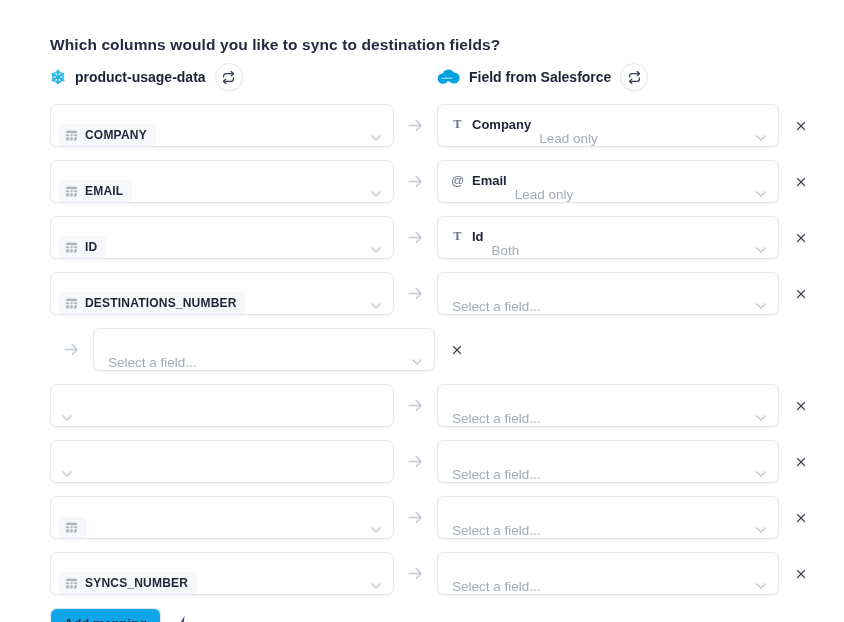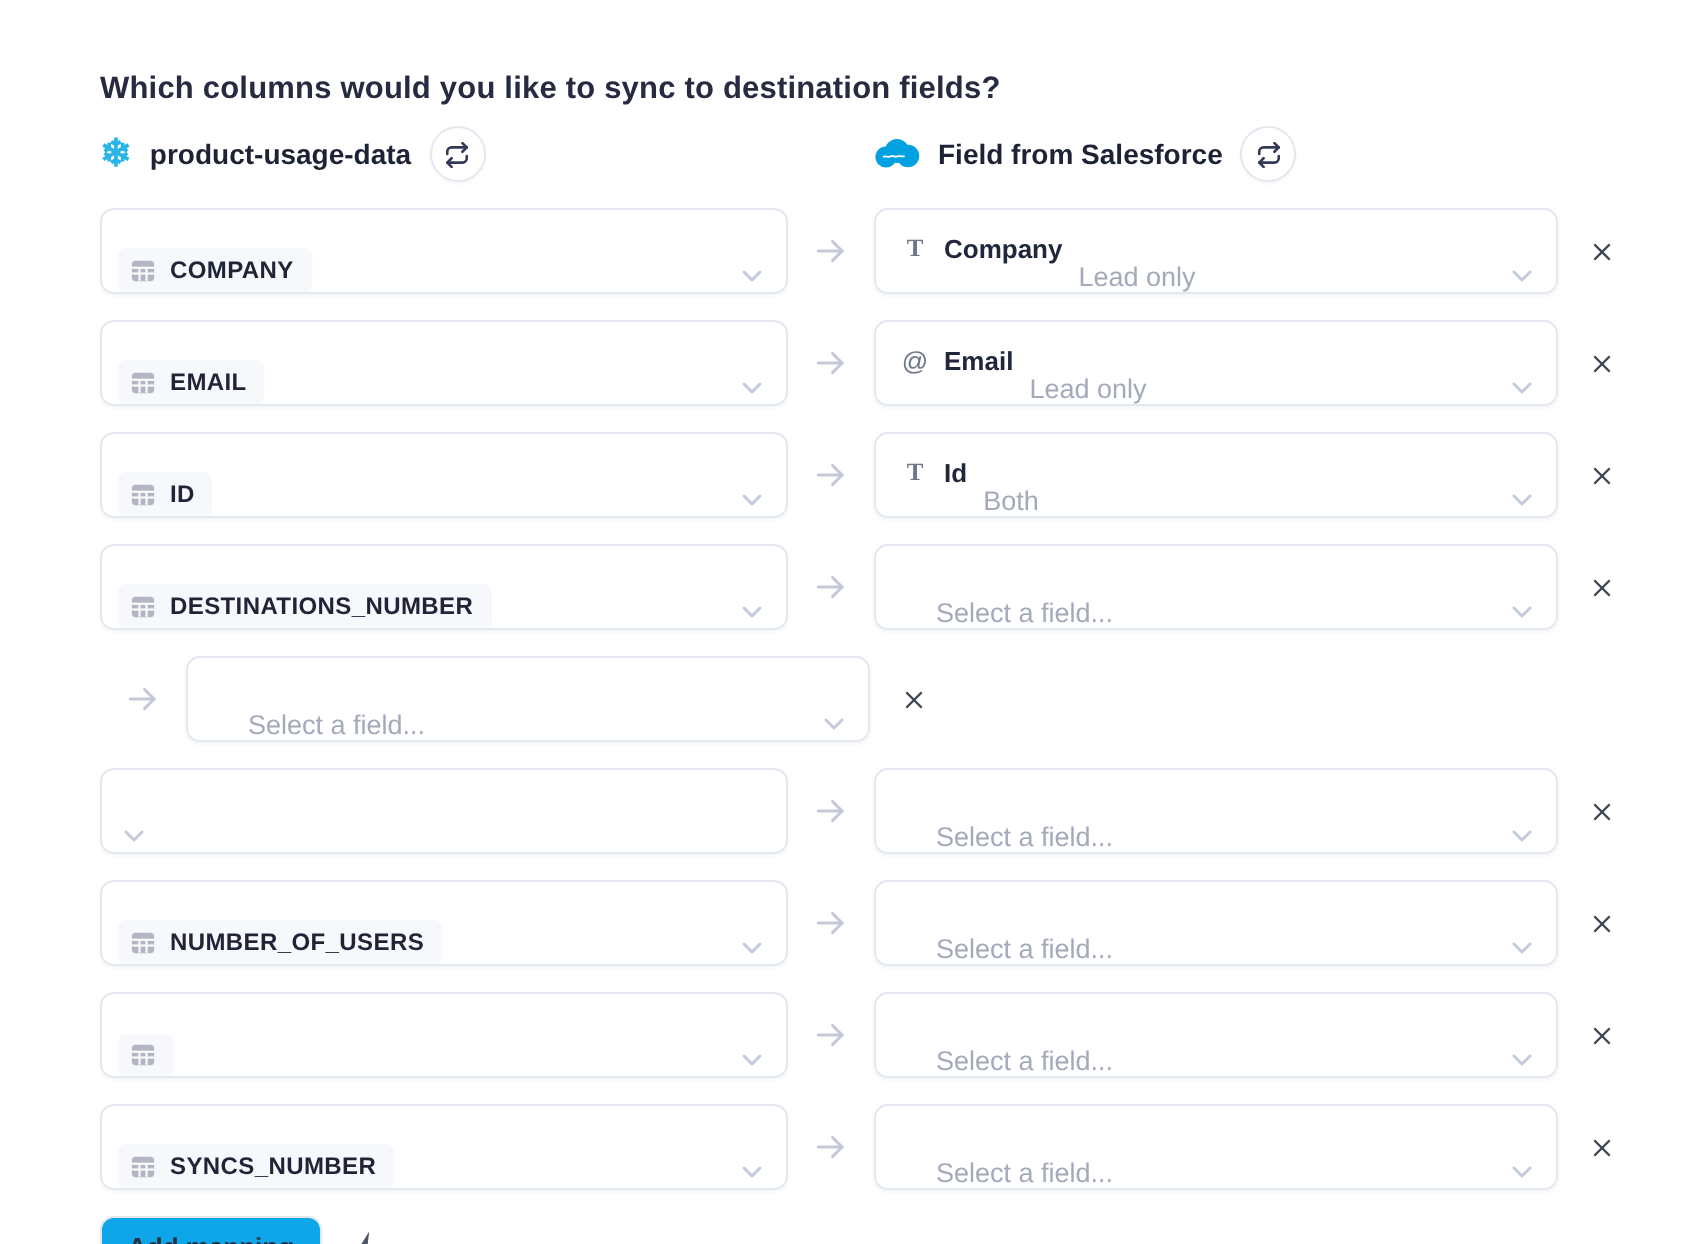--- a/index.html
+++ b/index.html
@@ -45,21 +45,21 @@
   .badge{display:inline-flex;align-items:center;gap:7px;
     background:#F6F8FB;border-radius:4px;padding:4px 9px 4px 6px;}
   .badge-label{font-size:12px;font-weight:600;color:#1f2437;letter-spacing:.2px;}
 
   .field-content{display:flex;align-items:center;padding-left:4px;}
   .field-icon{width:15px;text-align:center;color:#6e7689;font-size:13px;
     margin-right:7px;line-height:1;}
   .field-icon.serif{font-family:"Liberation Serif",serif;font-weight:700;font-size:12.5px;}
   .field-name{font-size:13px;font-weight:600;color:#20263c;margin-right:8px;}
   .field-qualifier{font-size:13.5px;color:#A3AAB9;margin-top:28px;}
-  .placeholder{font-size:13.5px;color:#A3AAB9;padding-left:2px;margin-left:16px;}
+  .placeholder{font-size:13.5px;color:#A3AAB9;padding-left:2px;}
 
   .chevron{display:flex;align-items:center;}
 
   .remove-btn{margin-left:13px;background:none;border:none;padding:2px;
     cursor:pointer;display:flex;align-items:center;}
 
   .footer{display:flex;align-items:center;margin-top:5px;gap:17px;}
   .add-mapping{
     height:30px;padding:0 13px;border:1px solid #E3E8EF;border-radius:7px;
     background:#0ea5e9;font-size:13px;font-weight:600;color:#2a3044;
@@ -354,29 +354,20 @@
         <svg width="14" height="14" viewBox="0 0 24 24" fill="none" stroke="#3f4758" stroke-width="2.1" stroke-linecap="round">
           <line x1="6" y1="6" x2="18" y2="18"></line>
           <line x1="18" y1="6" x2="6" y2="18"></line>
         </svg>
       </span>
     </button>
   </div>
 
   <div class="mapping-row">
     <div class="select source-select">
-      <span class="badge">
-        <span style="display:flex;">
-          <svg width="13" height="13" viewBox="0 0 14 14">
-            <rect x="1" y="1.5" width="12" height="11" rx="2" fill="#b0b7c3"></rect>
-            <path d="M1 5.2h12 M1 8.4h12 M5.1 5.2v7 M8.9 5.2v7" stroke="#ffffff" stroke-width="1.1"></path>
-          </svg>
-        </span>
-        <span class="badge-label">NUMBER_OF_USERS</span>
-      </span>
       <span class="chevron">
         <svg width="16" height="16" viewBox="0 0 24 24" fill="none" stroke="#c4cbd8" stroke-width="2.2" stroke-linecap="round" stroke-linejoin="round">
           <polyline points="6 9 12 15 18 9"></polyline>
         </svg>
       </span>
     </div>
     <span class="arrow-cell">
       <svg width="19" height="19" viewBox="0 0 24 24" fill="none" stroke="#c3cad6" stroke-width="2" stroke-linecap="round" stroke-linejoin="round">
         <line x1="4" y1="12" x2="19" y2="12"></line>
         <polyline points="13 6 19 12 13 18"></polyline>

